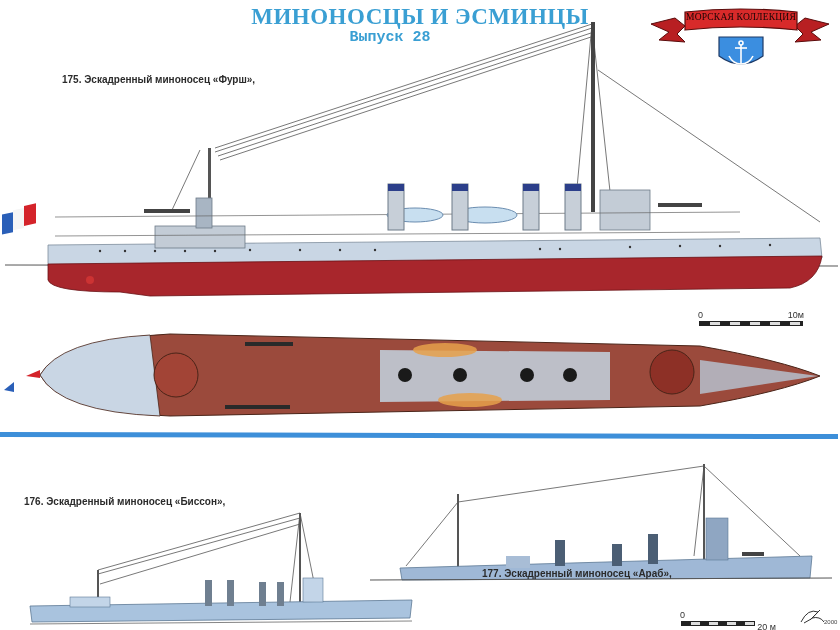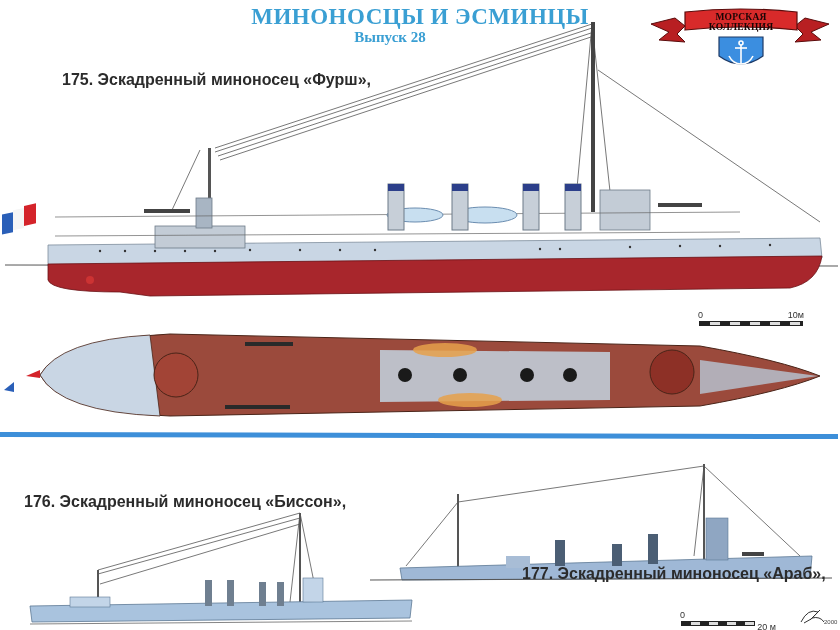--- a/index.html
+++ b/index.html
@@ -3,22 +3,22 @@
 <meta charset="utf-8">
 <style>
   html, body { margin:0; padding:0; background:#ffffff; }
   body { width:840px; height:630px; position:relative; overflow:hidden;
          font-family:"Liberation Sans", sans-serif; color:#222; }
   .abs { position:absolute; }
   .title { left:0; width:840px; top:4px; text-align:center;
            font-family:"Liberation Serif", serif; font-weight:bold; font-size:23px;
            color:#3a9fd3; letter-spacing:0.5px; }
   .subtitle { left:0; width:780px; top:29px; text-align:center;
-              font-family:Liberation Serif, serif; font-weight:bold; font-size:15px; color:#3a9fd3; }
-  .caption { font-size:16px; font-weight:bold; color:#2b2b2b; line-height:15px; }
+              font-family:Liberation Mono, monospace; font-weight:bold; font-size:15px; color:#3a9fd3; }
+  .caption { font-size:10px; font-weight:bold; color:#2b2b2b; line-height:15px; }
   .caption .line2 { padding-left:23px; display:block; }
   .scale-label { font-size:9px; color:#333; }
   .divider { left:0; top:433px; width:838px; height:5px; background:#3d8fd9; transform:rotate(0.15deg); }
   svg { position:absolute; overflow:visible; }
 </style>
 </head>
 <body>
 
 <div class="abs title">МИНОНОСЦЫ И ЭСМИНЦЫ</div>
 <div class="abs subtitle">Выпуск 28</div>
@@ -29,21 +29,21 @@
     <path d="M184,20 L160,14 L150,22 L158,30 L150,38 L176,36 L166,28 Z" fill="#b81f22" stroke="#5a0c0c" stroke-width="1"></path>
     <path d="M40,8 Q95,2 152,8 L152,26 Q95,20 40,26 Z" fill="#d82a2a" stroke="#5a0c0c" stroke-width="1.2"></path>
     <path d="M74,33 L118,33 L118,52 Q96,68 74,52 Z" fill="#3b8ee0" stroke="#1e3a66" stroke-width="1.2"></path>
     <g stroke="#ffffff" stroke-width="1.6" fill="none">
       <circle cx="96" cy="39" r="2"></circle>
       <line x1="96" y1="41" x2="96" y2="60"></line>
       <line x1="90" y1="44" x2="102" y2="44"></line>
       <path d="M84,52 Q88,60 96,60 Q104,60 108,52"></path>
     </g>
   </svg>
-  <div class="abs" style="left:40px;top:8px;width:112px;text-align:center;font-family:'Liberation Serif',serif;font-weight:bold;font-size:9.5px;color:#1a0505;letter-spacing:0.2px;">МОРСКАЯ КОЛЛЕКЦИЯ</div>
+  <div class="abs" style="left:40px;top:8px;width:112px;text-align:center;font-family:'Liberation Serif',serif;font-weight:normal;font-size:9.5px;color:#1a0505;letter-spacing:0.2px;">МОРСКАЯ КОЛЛЕКЦИЯ</div>
 </div>
 
 <div class="abs caption" style="left:62px;top:72px;">
   <span>175.</span>
   <span>Эскадренный миноносец «Фурш»,</span>
 </div>
 
 <svg style="left:0;top:0;" width="840" height="310">
 
   <g stroke="#555" stroke-width="0.8" fill="none">
@@ -182,21 +182,21 @@
   <path d="M400,568 L812,556 L810,578 L402,580 Z" fill="#9fb8d6" stroke="#5d7894" stroke-width="0.8"></path>
   <rect x="555" y="540" width="10" height="26" fill="#4b5e74"></rect>
   <rect x="612" y="544" width="10" height="22" fill="#4b5e74"></rect>
   <rect x="648" y="534" width="10" height="30" fill="#4b5e74"></rect>
   <rect x="706" y="518" width="22" height="42" fill="#8fa6c2" stroke="#5d7894" stroke-width="0.6"></rect>
   <rect x="506" y="556" width="24" height="12" fill="#a8bdd6"></rect>
   <rect x="742" y="552" width="22" height="4" fill="#444"></rect>
   <line x1="370" y1="580" x2="832" y2="578" stroke="#555" stroke-width="1"></line>
 </svg>
 
-<div class="abs caption" style="left:482px;top:566px;margin-left:40px;">
+<div class="abs caption" style="left:482px;top:566px;">
   <span>177.</span>
   <span>Эскадренный миноносец «Араб»,</span>
 </div>
 
 <div class="abs" style="left:680px;top:610px;width:96px;height:16px;">
   <span class="abs scale-label" style="left:0;top:0;">0</span>
   <span class="abs scale-label" style="right:0;top:0;margin-top:12px;">20 м</span>
   <div class="abs" style="left:1px;top:11px;width:72px;height:3px;background:repeating-linear-gradient(90deg,#222 0 9px,#ddd 9px 18px);border:1px solid #222;"></div>
 </div>
 

